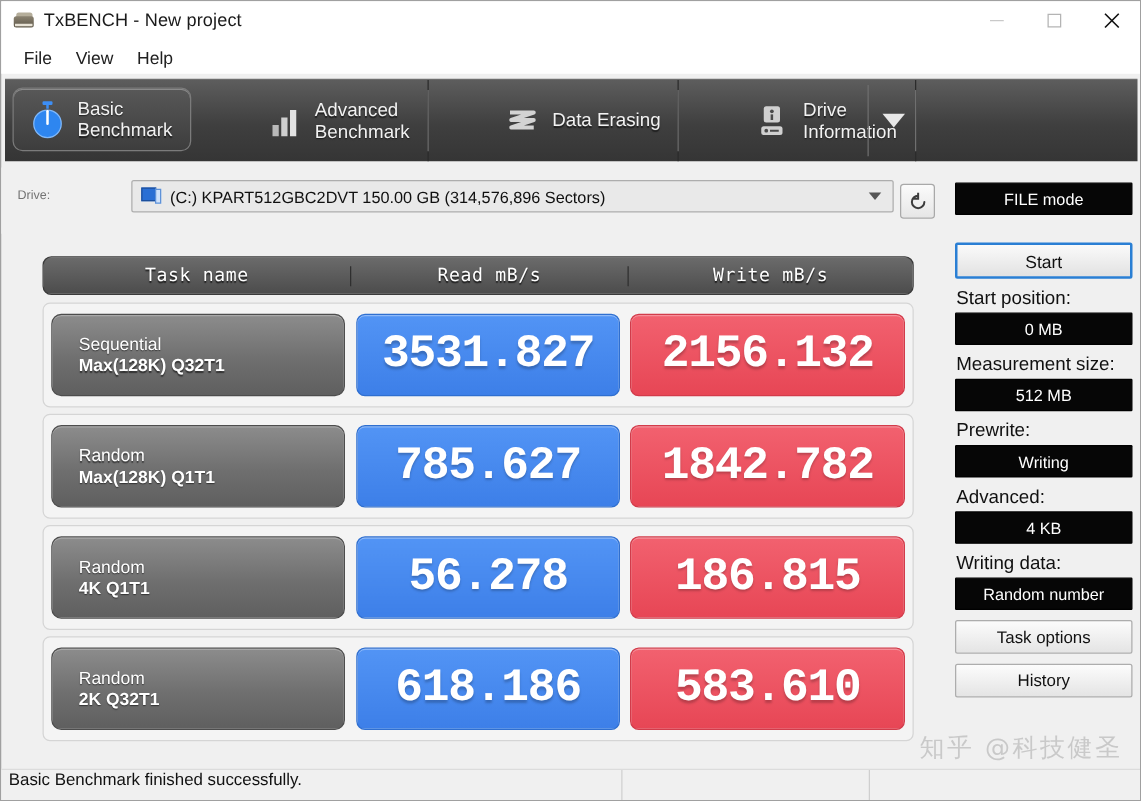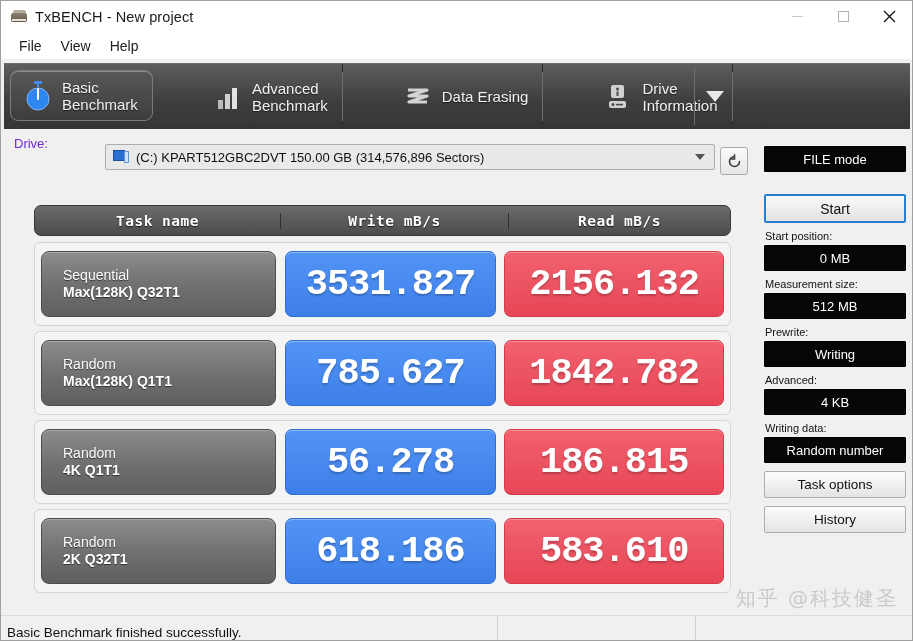--- a/index.html
+++ b/index.html
@@ -98,21 +98,21 @@
     width: 0; height: 0; border-left: 9px solid transparent;
     border-right: 9px solid transparent; border-top: 11px solid #e8e8e8;
   }
 
   
   .driverow {
     position: absolute; left: 0; top: 133px; width: 911px; height: 53px;
     background: #f0f0f0;
   }
   .drive-label {
-    position: absolute; left: 13px; top: 2px; font-size: 13px; color: #6d28d9;
+    position: absolute; left: 13px; top: 17px; font-size: 10px; color: #737373;
   }
   .drive-combo {
     position: absolute; left: 104px; top: 10px; width: 610px; height: 26px;
     background: #e9e9e9; border: 1px solid #adadad; border-radius: 2px;
     display: flex; align-items: center;
   }
   .drive-disk-icon {
     width: 17px; height: 14px; margin-left: 7px; margin-right: 6px;
     position: relative; flex: none;
   }
@@ -137,21 +137,21 @@
   }
 
   
   .results { position: absolute; left: 33px; top: 204px; width: 697px; }
   .col-head {
     height: 31px; background: linear-gradient(#6b6b6b, #4c4c4c);
     border: 1px solid #3a3a3a; border-radius: 7px;
     display: flex; align-items: center; margin-bottom: 6px;
   }
   .col-head .ch {
-    color: #ffffff; font-size: 14.5px; font-weight: bold; text-align: center;
+    color: #ffffff; font-size: 14.5px; font-weight: normal; text-align: center;
     font-family: "DejaVu Sans Mono", monospace;
     text-shadow: 0 1px 1px rgba(0,0,0,.7);
     letter-spacing: 0.5px;
   }
   .ch-task { width: 245px; }
   .ch-read { width: 222px; border-left: 1px solid #2f2f2f; }
   .ch-write { width: 228px; border-left: 1px solid #2f2f2f; }
 
   .row {
     height: 84px; background: #f4f4f4; border: 1px solid #d5d5d5;
@@ -191,42 +191,42 @@
     box-shadow: inset 0 1px 0 rgba(255,255,255,.3);
   }
 
   
   .sidebar { position: absolute; left: 763px; top: 145px; width: 142px; }
   .dark-field {
     height: 26px; background: #060606; border: 1px solid #000;
     color: #ffffff; font-size: 13px; display: flex; align-items: center;
     justify-content: center; border-radius: 1px;
   }
-  .side-label { font-size: 11px; color: #111; margin: 7px 0 3px 1px; }
+  .side-label { font-size: 15px; color: #111; margin: 7px 0 3px 1px; }
   .gray-btn {
     height: 27px; background: linear-gradient(#fcfcfc, #e4e4e4);
     border: 1px solid #adadad; border-radius: 2px;
     font-size: 13.5px; color: #111;
     display: flex; align-items: center; justify-content: center;
   }
   .start-btn {
     height: 29px; margin-top: 22px;
     background: linear-gradient(#fafafa, #e2e2e2);
     border: 2px solid #2a7fd4; border-radius: 2px;
     font-size: 14px; color: #111;
     display: flex; align-items: center; justify-content: center;
   }
   .spacer-8 { height: 8px; }
 
   
   .statusbar {
     position: absolute; left: 0; bottom: 0; width: 911px; height: 25px;
     background: #f0f0f0; border-top: 1px solid #dcdcdc; display: flex;
   }
-  .st-seg { height: 24px; display: flex; align-items: flex-end; }
+  .st-seg { height: 24px; display: flex; align-items: flex-start; }
   .st-1 { width: 496px; padding-left: 6px; }
   .st-2 { width: 198px; border-left: 1px solid #cfcfcf; }
   .st-3 { flex: 1; border-left: 1px solid #cfcfcf; }
   .st-text { font-size: 13.5px; color: #111; }
 
   .watermark {
     position: absolute; right: 14px; bottom: 28px;
     font-size: 20px; color: #c9c9c9; letter-spacing: 2px;
     font-family: "DejaVu Sans", sans-serif;
     pointer-events: none;
@@ -335,22 +335,22 @@
   </div>
   <div class="refresh-btn">
     <svg width="17" height="17" viewBox="0 0 17 17">
       <path d="M13.5 8.5 A5 5 0 1 1 8.5 3.5 L8.5 1.2 L8.5 6.0 L4.2 6.0" fill="none" stroke="#3c3c3c" stroke-width="1.6" stroke-linecap="round"></path>
     </svg>
   </div>
 
   <div class="results">
     <div class="col-head">
       <div class="ch ch-task">Task name</div>
+      <div class="ch ch-read">Read mB/s</div>
       <div class="ch ch-write">Write mB/s</div>
-      <div class="ch ch-read">Read mB/s</div>
     </div>
 
     <div class="row">
       <div class="task-btn">
         <div class="task-line1">Sequential</div>
         <div class="task-line2">Max(128K) Q32T1</div>
       </div>
       <div class="val val-read">3531.827</div>
       <div class="val val-write">2156.132</div>
     </div>

